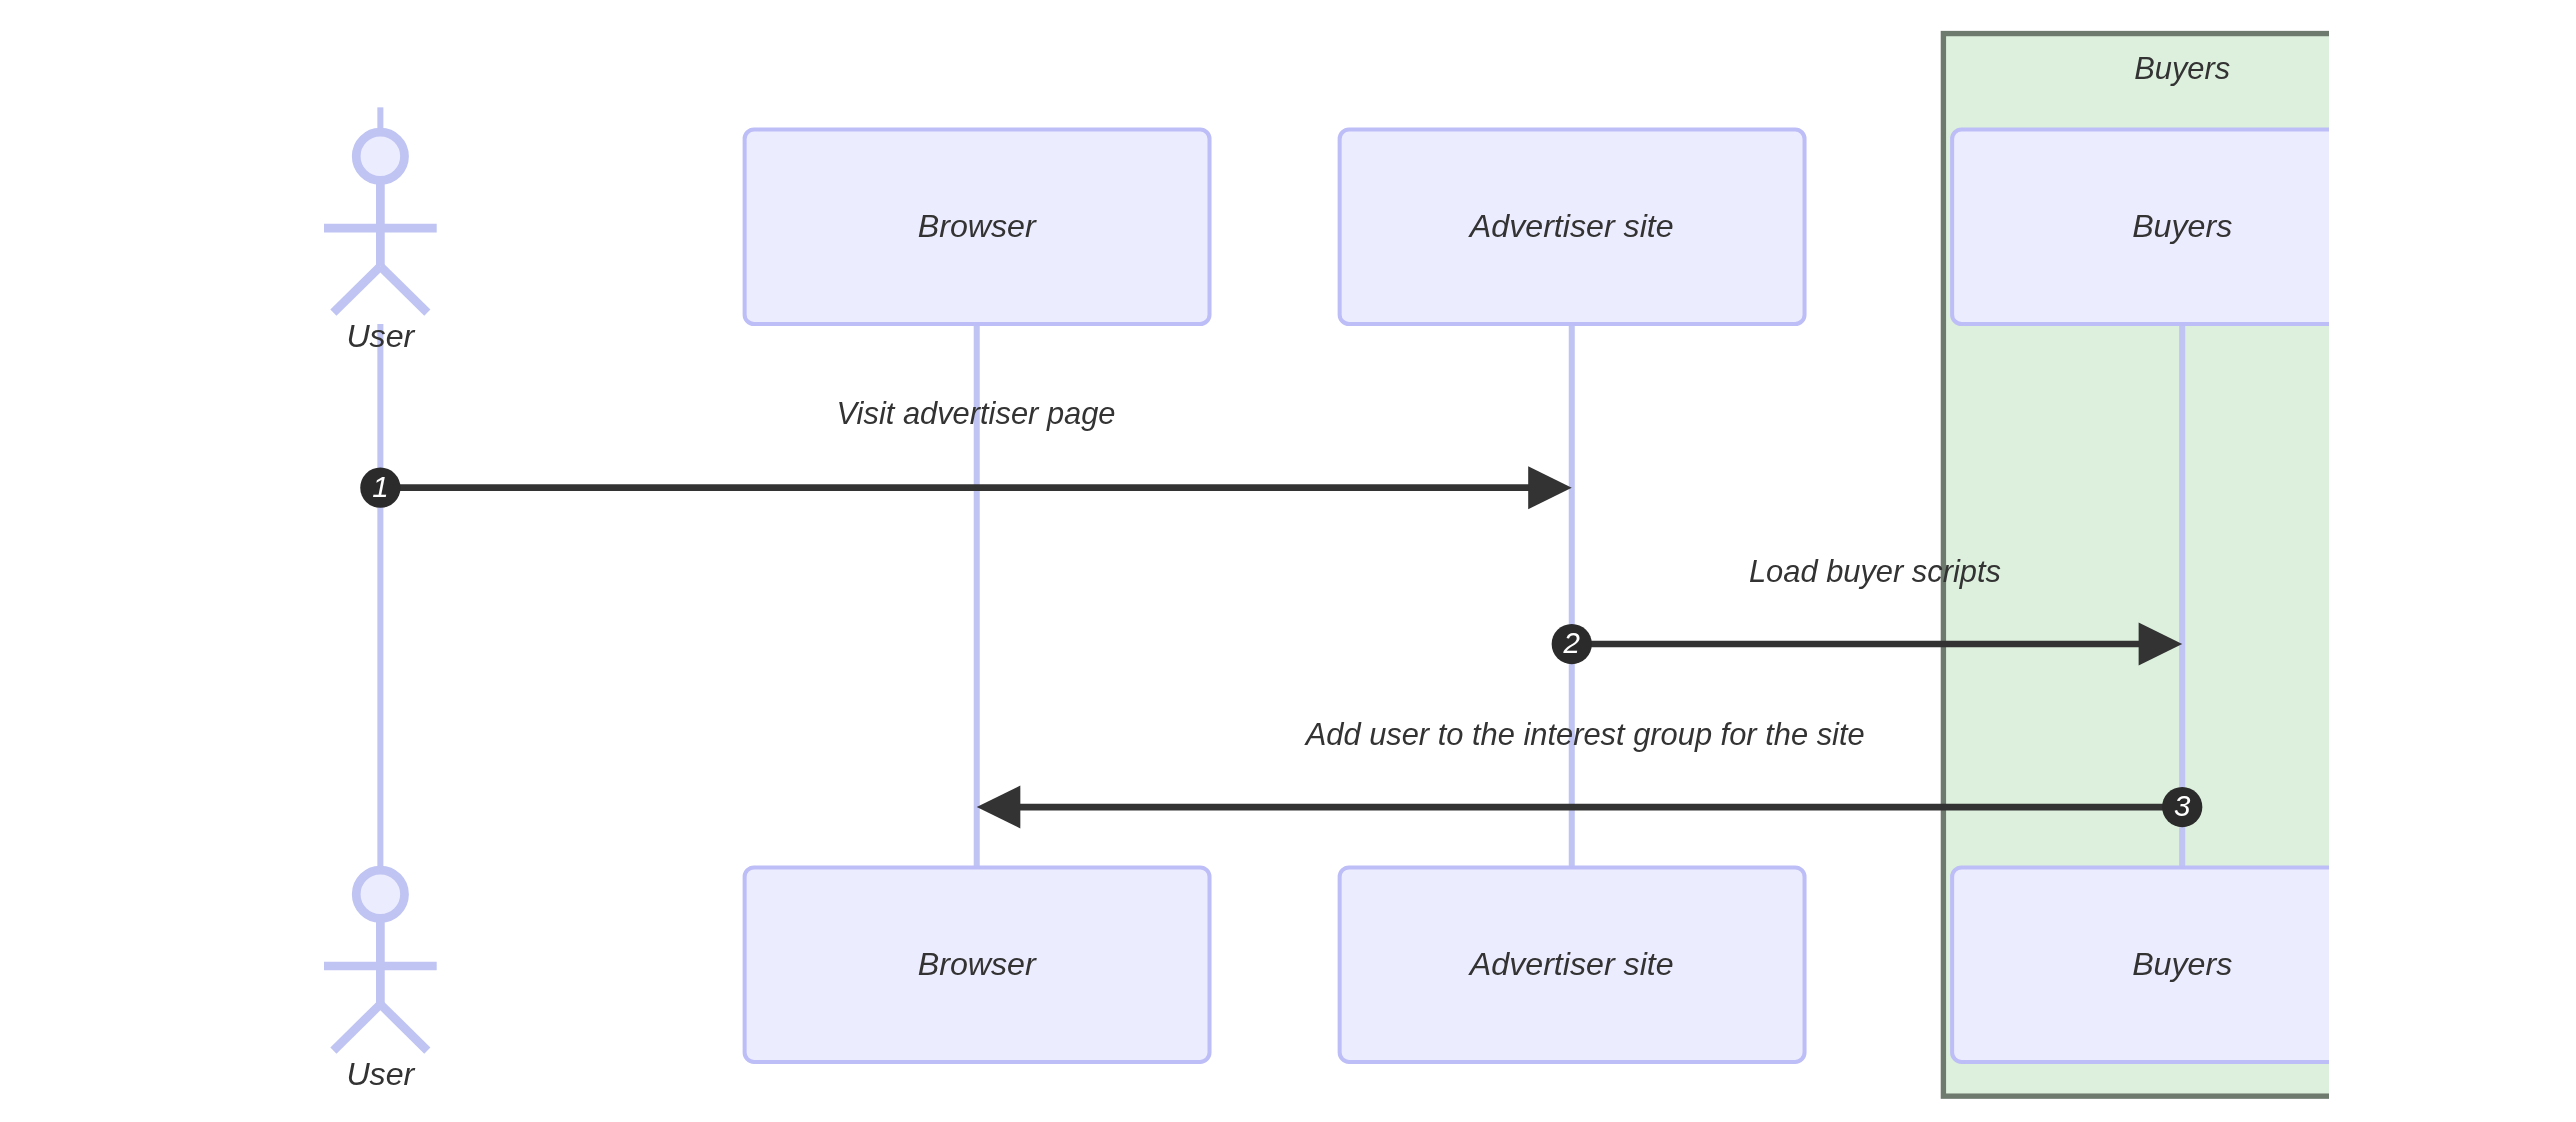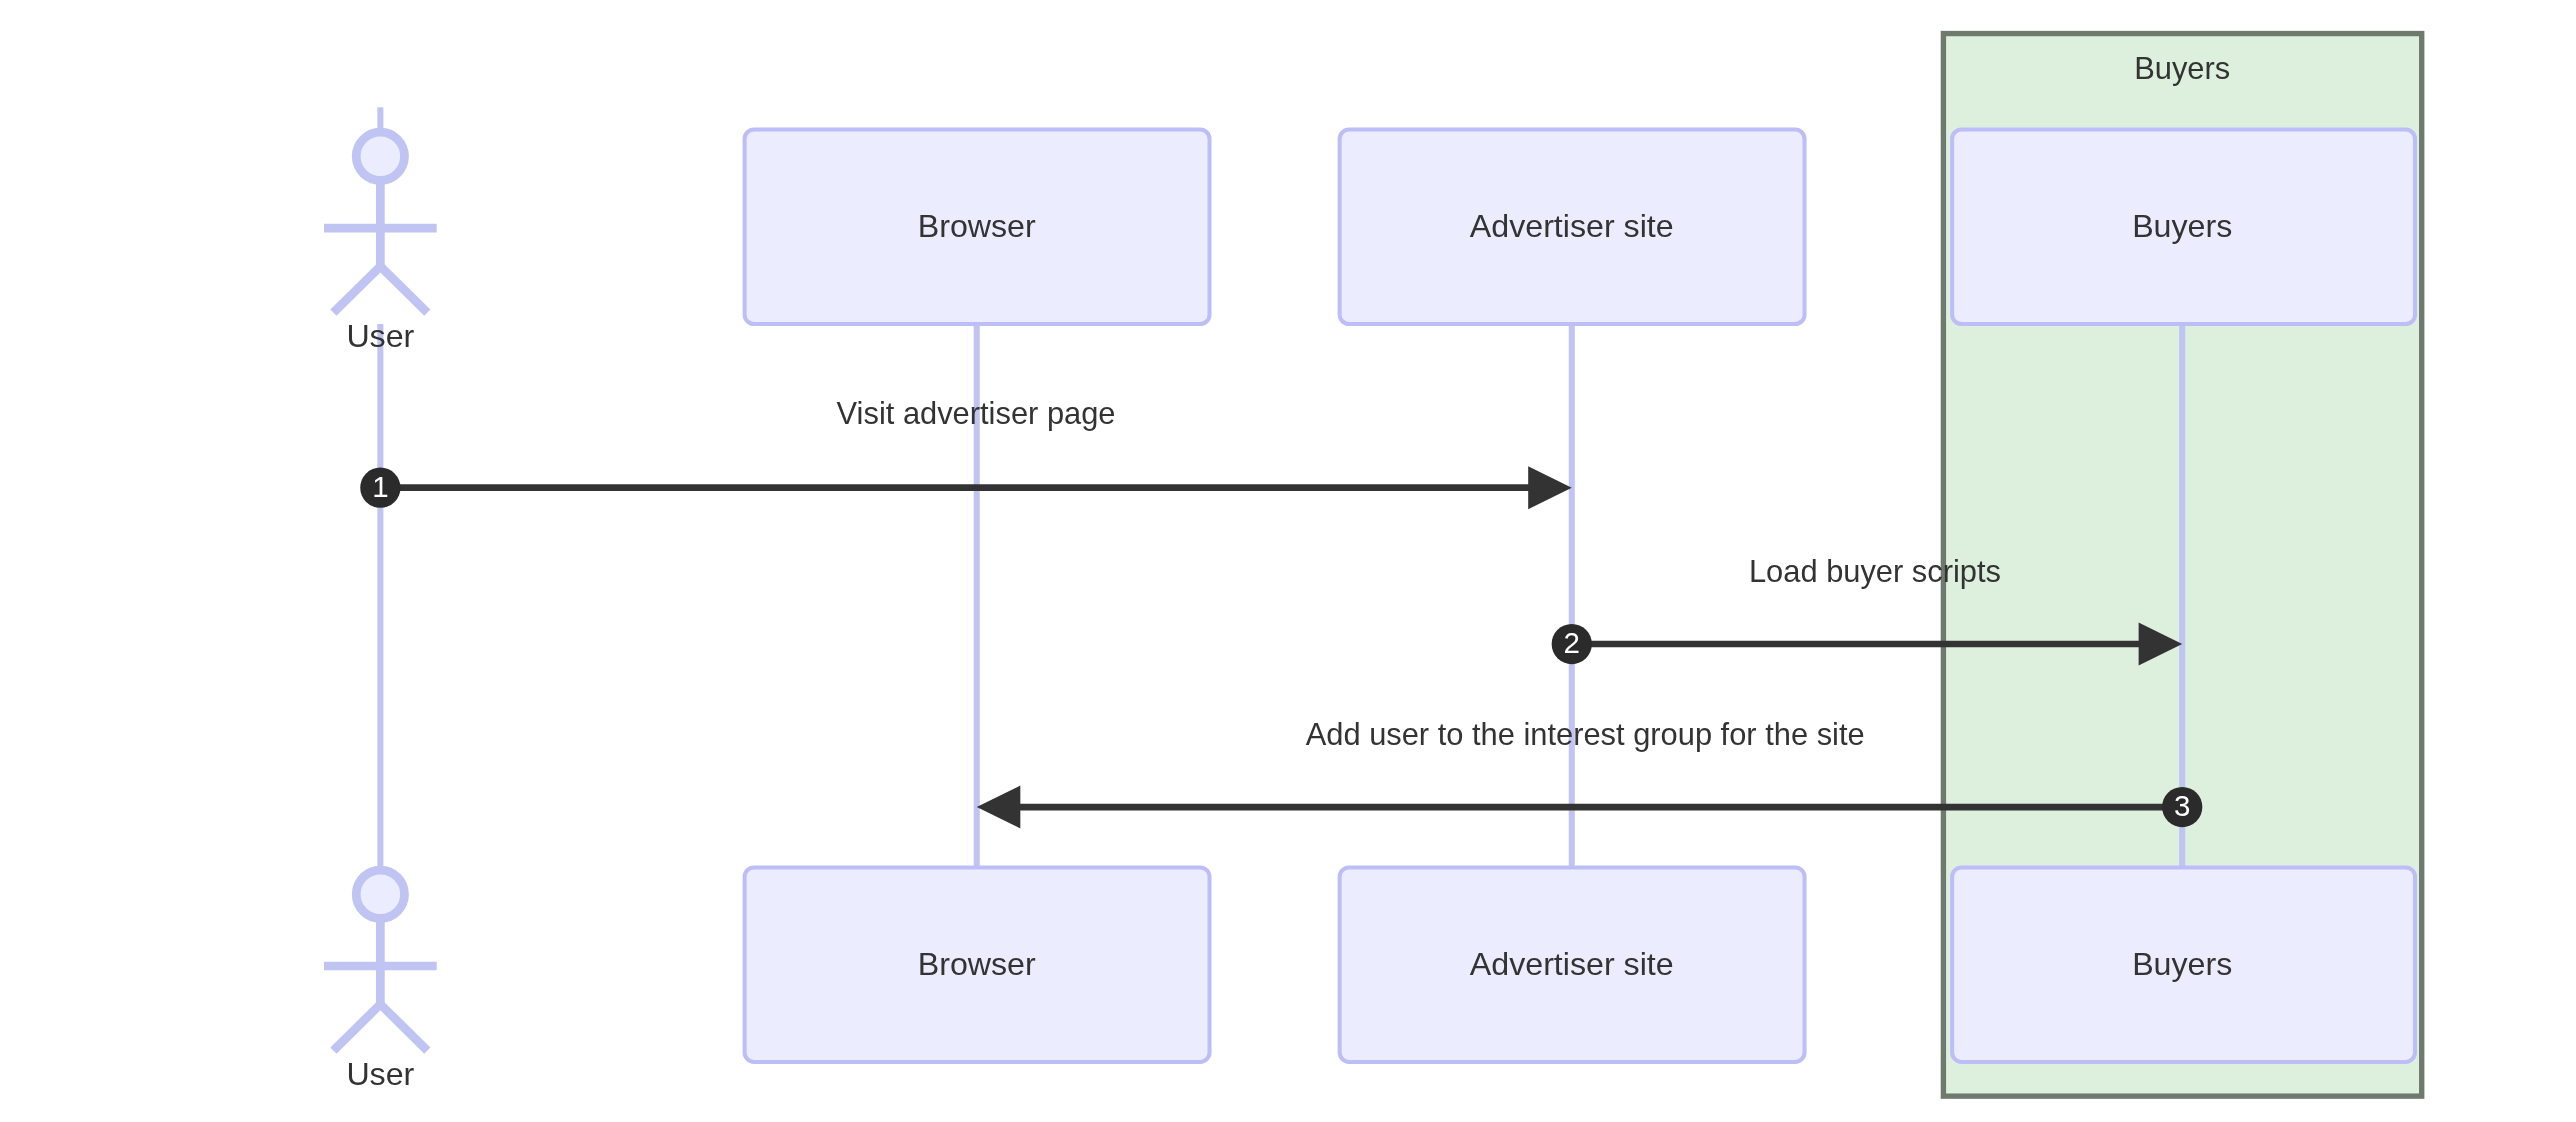--- a/index.html
+++ b/index.html
@@ -3,25 +3,26 @@
 <meta charset="utf-8">
 <title>Sequence Diagram</title>
 <style>
   html, body {
     margin: 0;
     padding: 0;
     background: #ffffff;
   }
   #canvas {
     position: relative;
-    width: 2576px;
+    width: 2329px;
     height: 1123px;
     background: #ffffff;
     overflow: hidden;
     font-family: "Liberation Sans", sans-serif;
+    font-style: italic;
   }
   #diagram-svg {
     position: absolute;
     left: 0;
     top: 0;
     width: 2576px;
     height: 1123px;
   }
   .grp-rect {
     fill: #DDF0DD;

